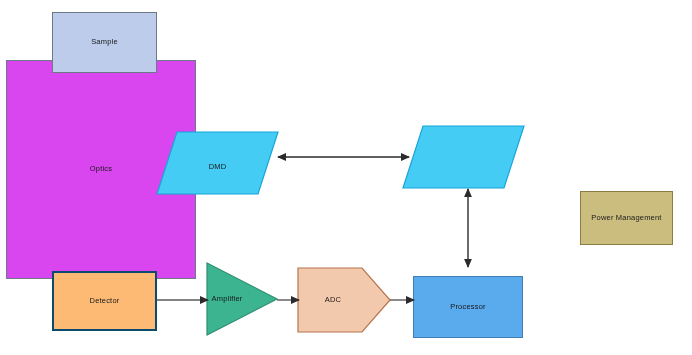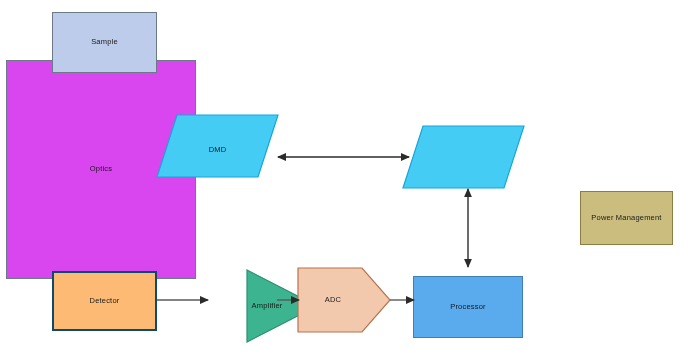--- a/index.html
+++ b/index.html
@@ -74,23 +74,23 @@
   .shape-wrap svg {
     display: block;
     overflow: visible;
   }
   .shape-wrap .node-label {
     position: absolute;
     left: 0; right: 0;
     top: 50%;
     transform: translateY(-50%);
   }
-  #node-dmd { left: 157px; top: 115px; width: 121px; height: 70px; }
+  #node-dmd { left: 157px; top: 132px; width: 121px; height: 70px; }
   #node-dlp { left: 403px; top: 126px; width: 121px; height: 62px; }
-  #node-amplifier { left: 207px; top: 270px; width: 70px; height: 72px; margin-left: 40px; }
+  #node-amplifier { left: 207px; top: 263px; width: 70px; height: 72px; }
   #node-amplifier .node-label { left: -6px; right: 24px; }
   #node-adc { left: 298px; top: 268px; width: 92px; height: 64px; }
   #node-adc .node-label { left: 0; right: 22px; text-align: center; }
 
   
   #connectors {
     position: absolute;
     left: 0; top: 0;
     width: 692px;
     height: 355px;

